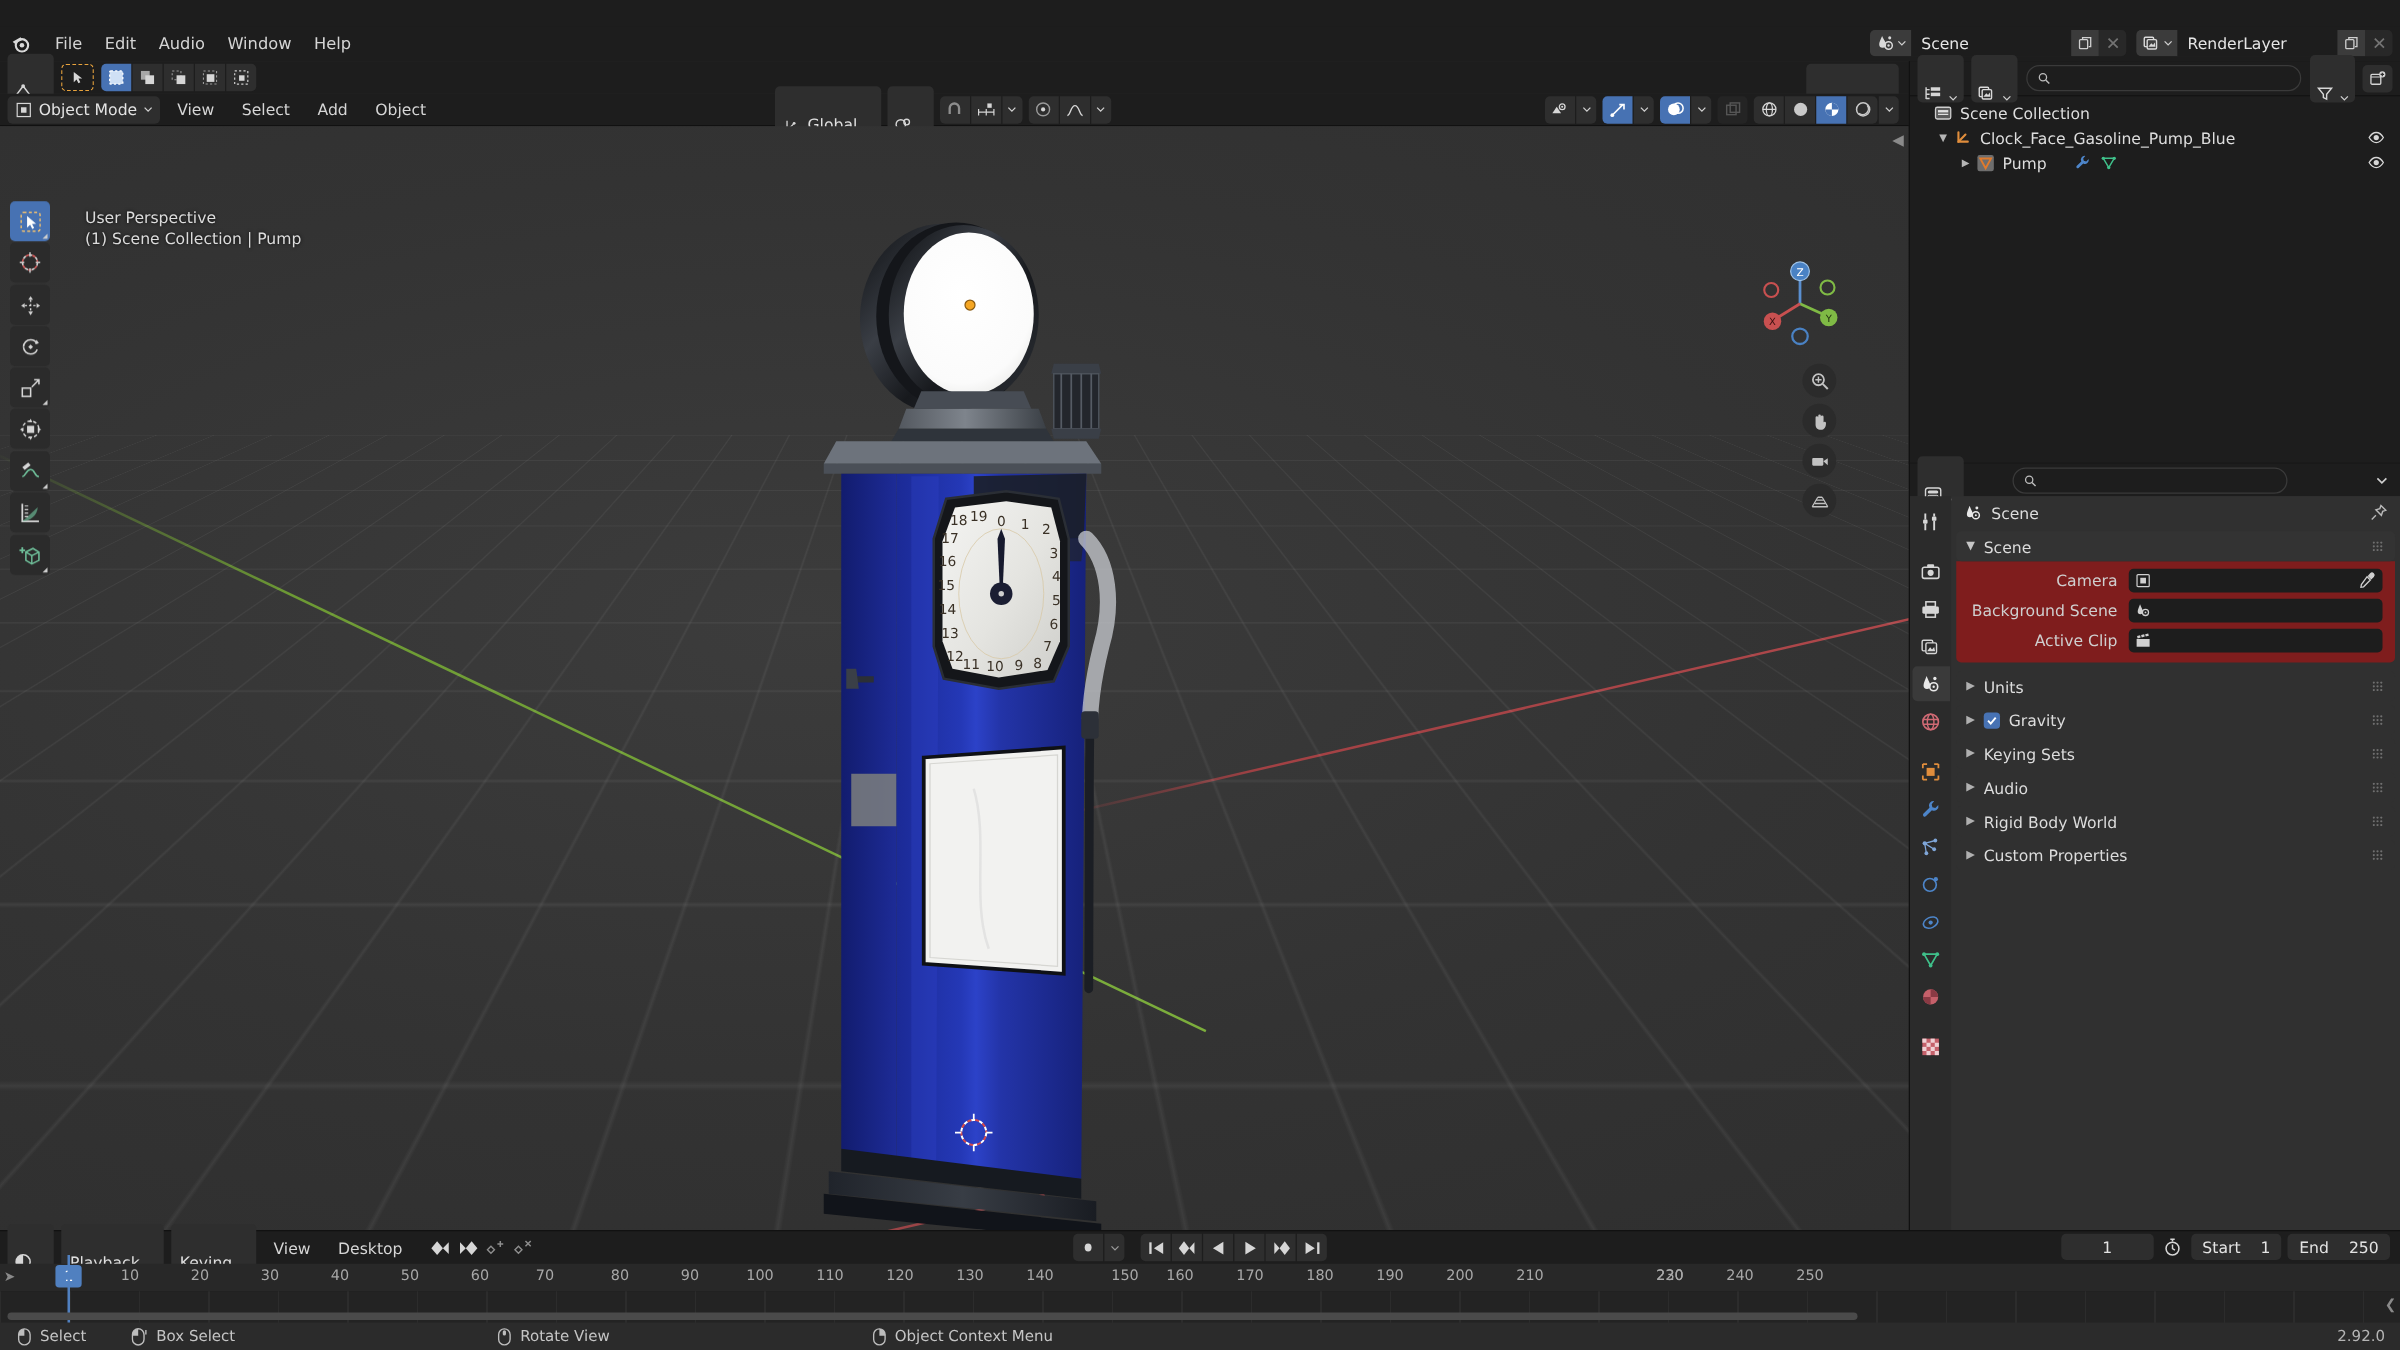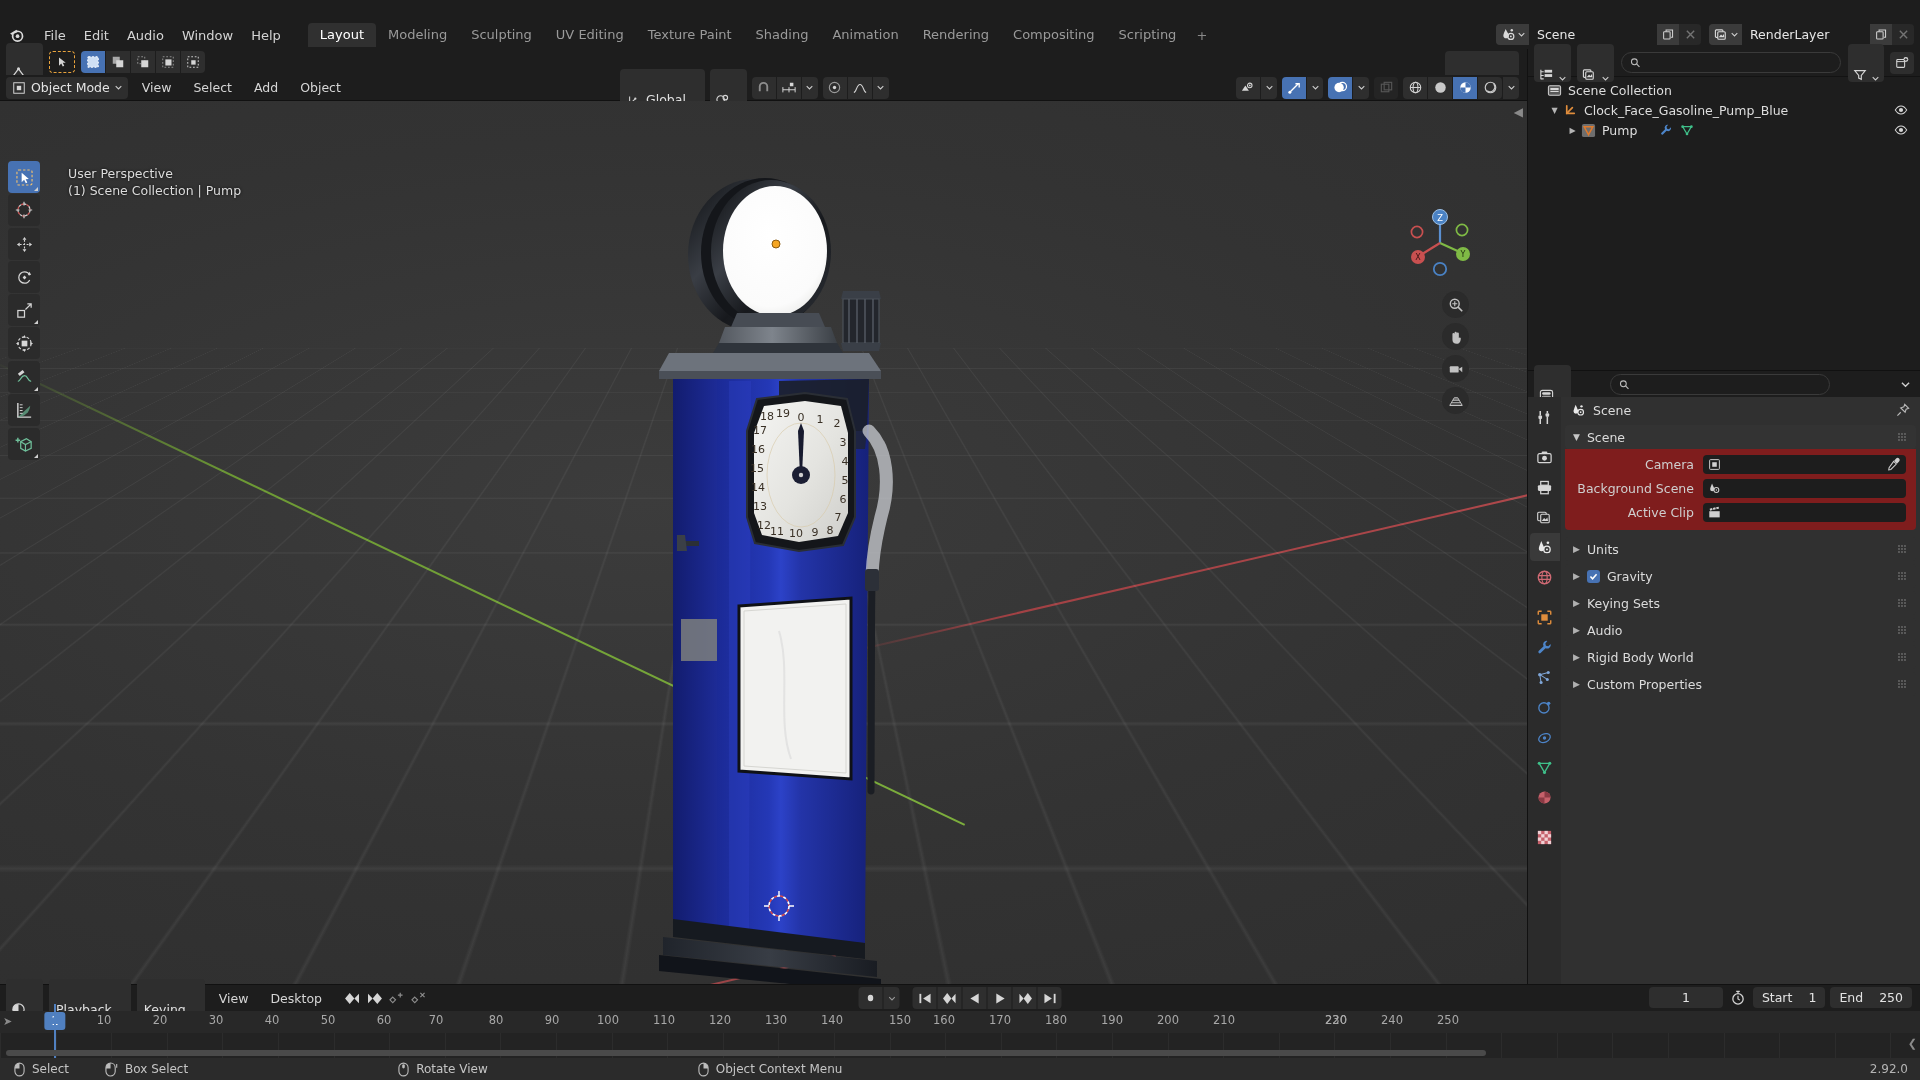--- a/index.html
+++ b/index.html
@@ -266,33 +266,20 @@
       <circle cx="13.5" cy="13" r="7" fill="none" stroke="#d9d9d9" stroke-width="2.4"></circle>
       <circle cx="13.5" cy="13" r="2.6" fill="#d9d9d9"></circle>
       <path d="M3 9 L12 4 L14 7 L5 11 Z" fill="#d9d9d9"></path>
     </svg>
     <div class="menu-item">File</div>
     <div class="menu-item">Edit</div>
     <div class="menu-item">Audio</div>
     <div class="menu-item">Window</div>
     <div class="menu-item">Help</div>
 
-    <div class="tabs">
-      <div class="wtab active">Layout</div>
-      <div class="wtab">Modeling</div>
-      <div class="wtab">Sculpting</div>
-      <div class="wtab">UV Editing</div>
-      <div class="wtab">Texture Paint</div>
-      <div class="wtab">Shading</div>
-      <div class="wtab">Animation</div>
-      <div class="wtab">Rendering</div>
-      <div class="wtab">Compositing</div>
-      <div class="wtab">Scripting</div>
-      <div class="tab-plus">+</div>
-    </div>
 
     <div class="topbar-right">
       <div class="id-block">
         <div class="id-icon-btn">
           <svg width="15" height="15" viewBox="0 0 16 16">
             <path d="M5 2 C3.5 5.5 2.5 7.5 2.5 9 a3 3 0 0 0 6 0 C8.5 7.5 6.5 5.5 5 2 Z" fill="#d9d9d9"></path>
             <circle cx="10.5" cy="10" r="3.2" fill="none" stroke="#d9d9d9" stroke-width="1.3"></circle>
             <circle cx="10.5" cy="10" r="1" fill="#d9d9d9"></circle>
             <circle cx="11.5" cy="3.5" r="1.3" fill="#d9d9d9"></circle>
           </svg>

